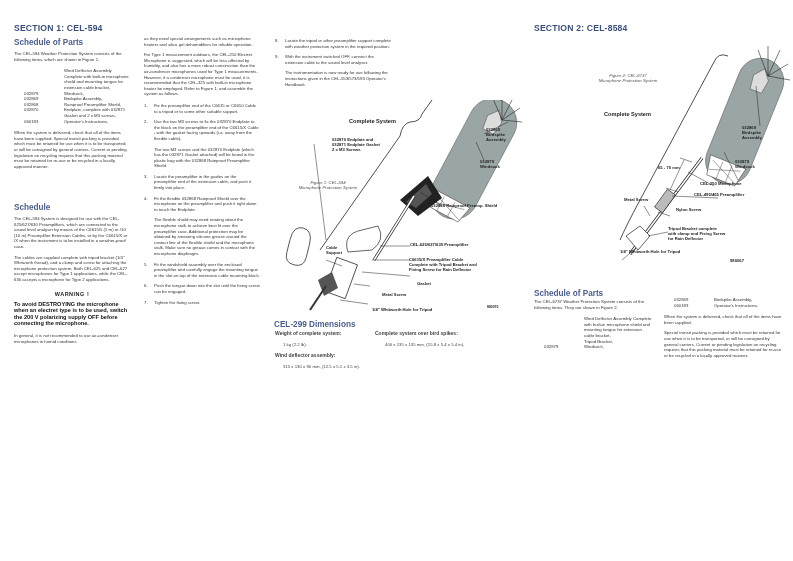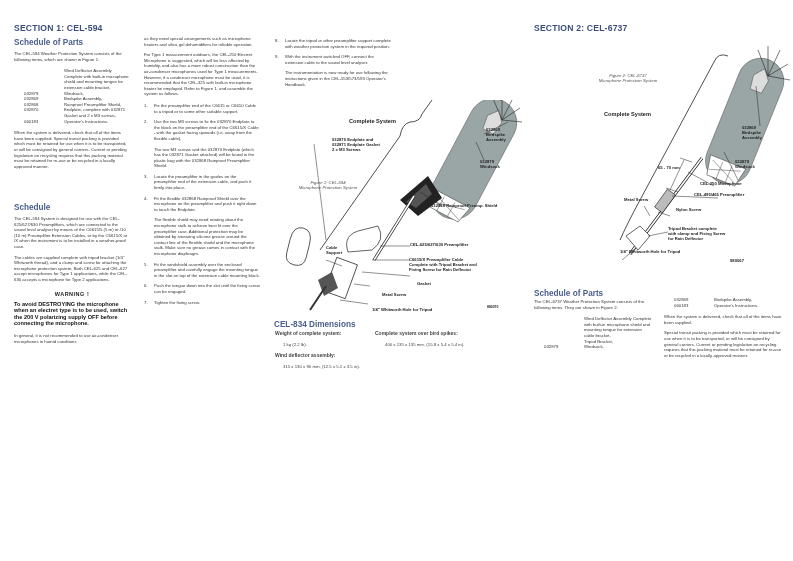--- a/index.html
+++ b/index.html
@@ -189,29 +189,29 @@
 <div class="abs lbl" style="left:409px;top:258px;white-space:pre;">C6615/X Preamplifier Cable
 Complete with Tripod Bracket and
 Fixing Screw for Rain Deflector</div>
 <div class="abs lbl" style="left:326px;top:246px;white-space:pre;">Cable
 Support</div>
 <div class="abs lbl" style="left:417px;top:282px;">Gasket</div>
 <div class="abs lbl" style="left:382px;top:293px;">Metal Screw</div>
 <div class="abs lbl" style="left:372px;top:308px;">1/4" Whitworth Hole for Tripod</div>
 <div class="abs lbl" style="left:487px;top:305px;font-size:3.4px;">880070</div>
 
-<div class="abs h2" style="left:274px;top:320px;">CEL-834 Dimensions</div>
+<div class="abs h2" style="left:274px;top:320px;">CEL-299 Dimensions</div>
 <div class="abs dimh" style="left:275px;top:330px;">Weight of complete system:</div>
 <div class="abs dimv" style="left:283px;top:342px;">1 kg (2.2 lb).</div>
 <div class="abs dimh" style="left:375px;top:330px;">Complete system over bird spikes:</div>
 <div class="abs dimv" style="left:385px;top:342px;">400 x 135 x 135 mm, (15.8 x 5.4 x 5.4 in).</div>
 <div class="abs dimh" style="left:275px;top:352px;">Wind deflector assembly:</div>
 <div class="abs dimv" style="left:283px;top:364px;">315 x 130 x 90 mm, (12.5 x 5.1 x 3.5 in).</div>
 
-<div class="abs h1" style="left:534px;top:23px;">SECTION 2: CEL-6737</div>
+<div class="abs h1" style="left:534px;top:23px;">SECTION 2: CEL-8584</div>
 
 <svg class="abs" style="left:600px;top:40px;" width="193" height="230" viewBox="0 0 193 230">
 
   <path d="M128 16 q-10 -4 -14 6 L40 160 q-14 26 -20 40" stroke="#222" fill="none" stroke-width="0.8"></path>
 
   <g transform="rotate(22 140 90)">
     <rect x="118" y="14" width="46" height="132" rx="23" fill="#9aa6a6" stroke="#666" stroke-width="0.6"></rect>
     <path d="M122 124 l38 0 l-4 20 l-30 0z" fill="#fff" stroke="#333" stroke-width="0.5"></path>
     <path d="M126 128 l30 14 M126 138 l30 -10 M136 126 l0 18 M146 126 l0 18" stroke="#333" stroke-width="0.4"></path>
     <path d="M132 34 l8 -10 l8 10 l-2 14 l-12 0z" fill="#ddd" stroke="#333" stroke-width="0.4"></path>

